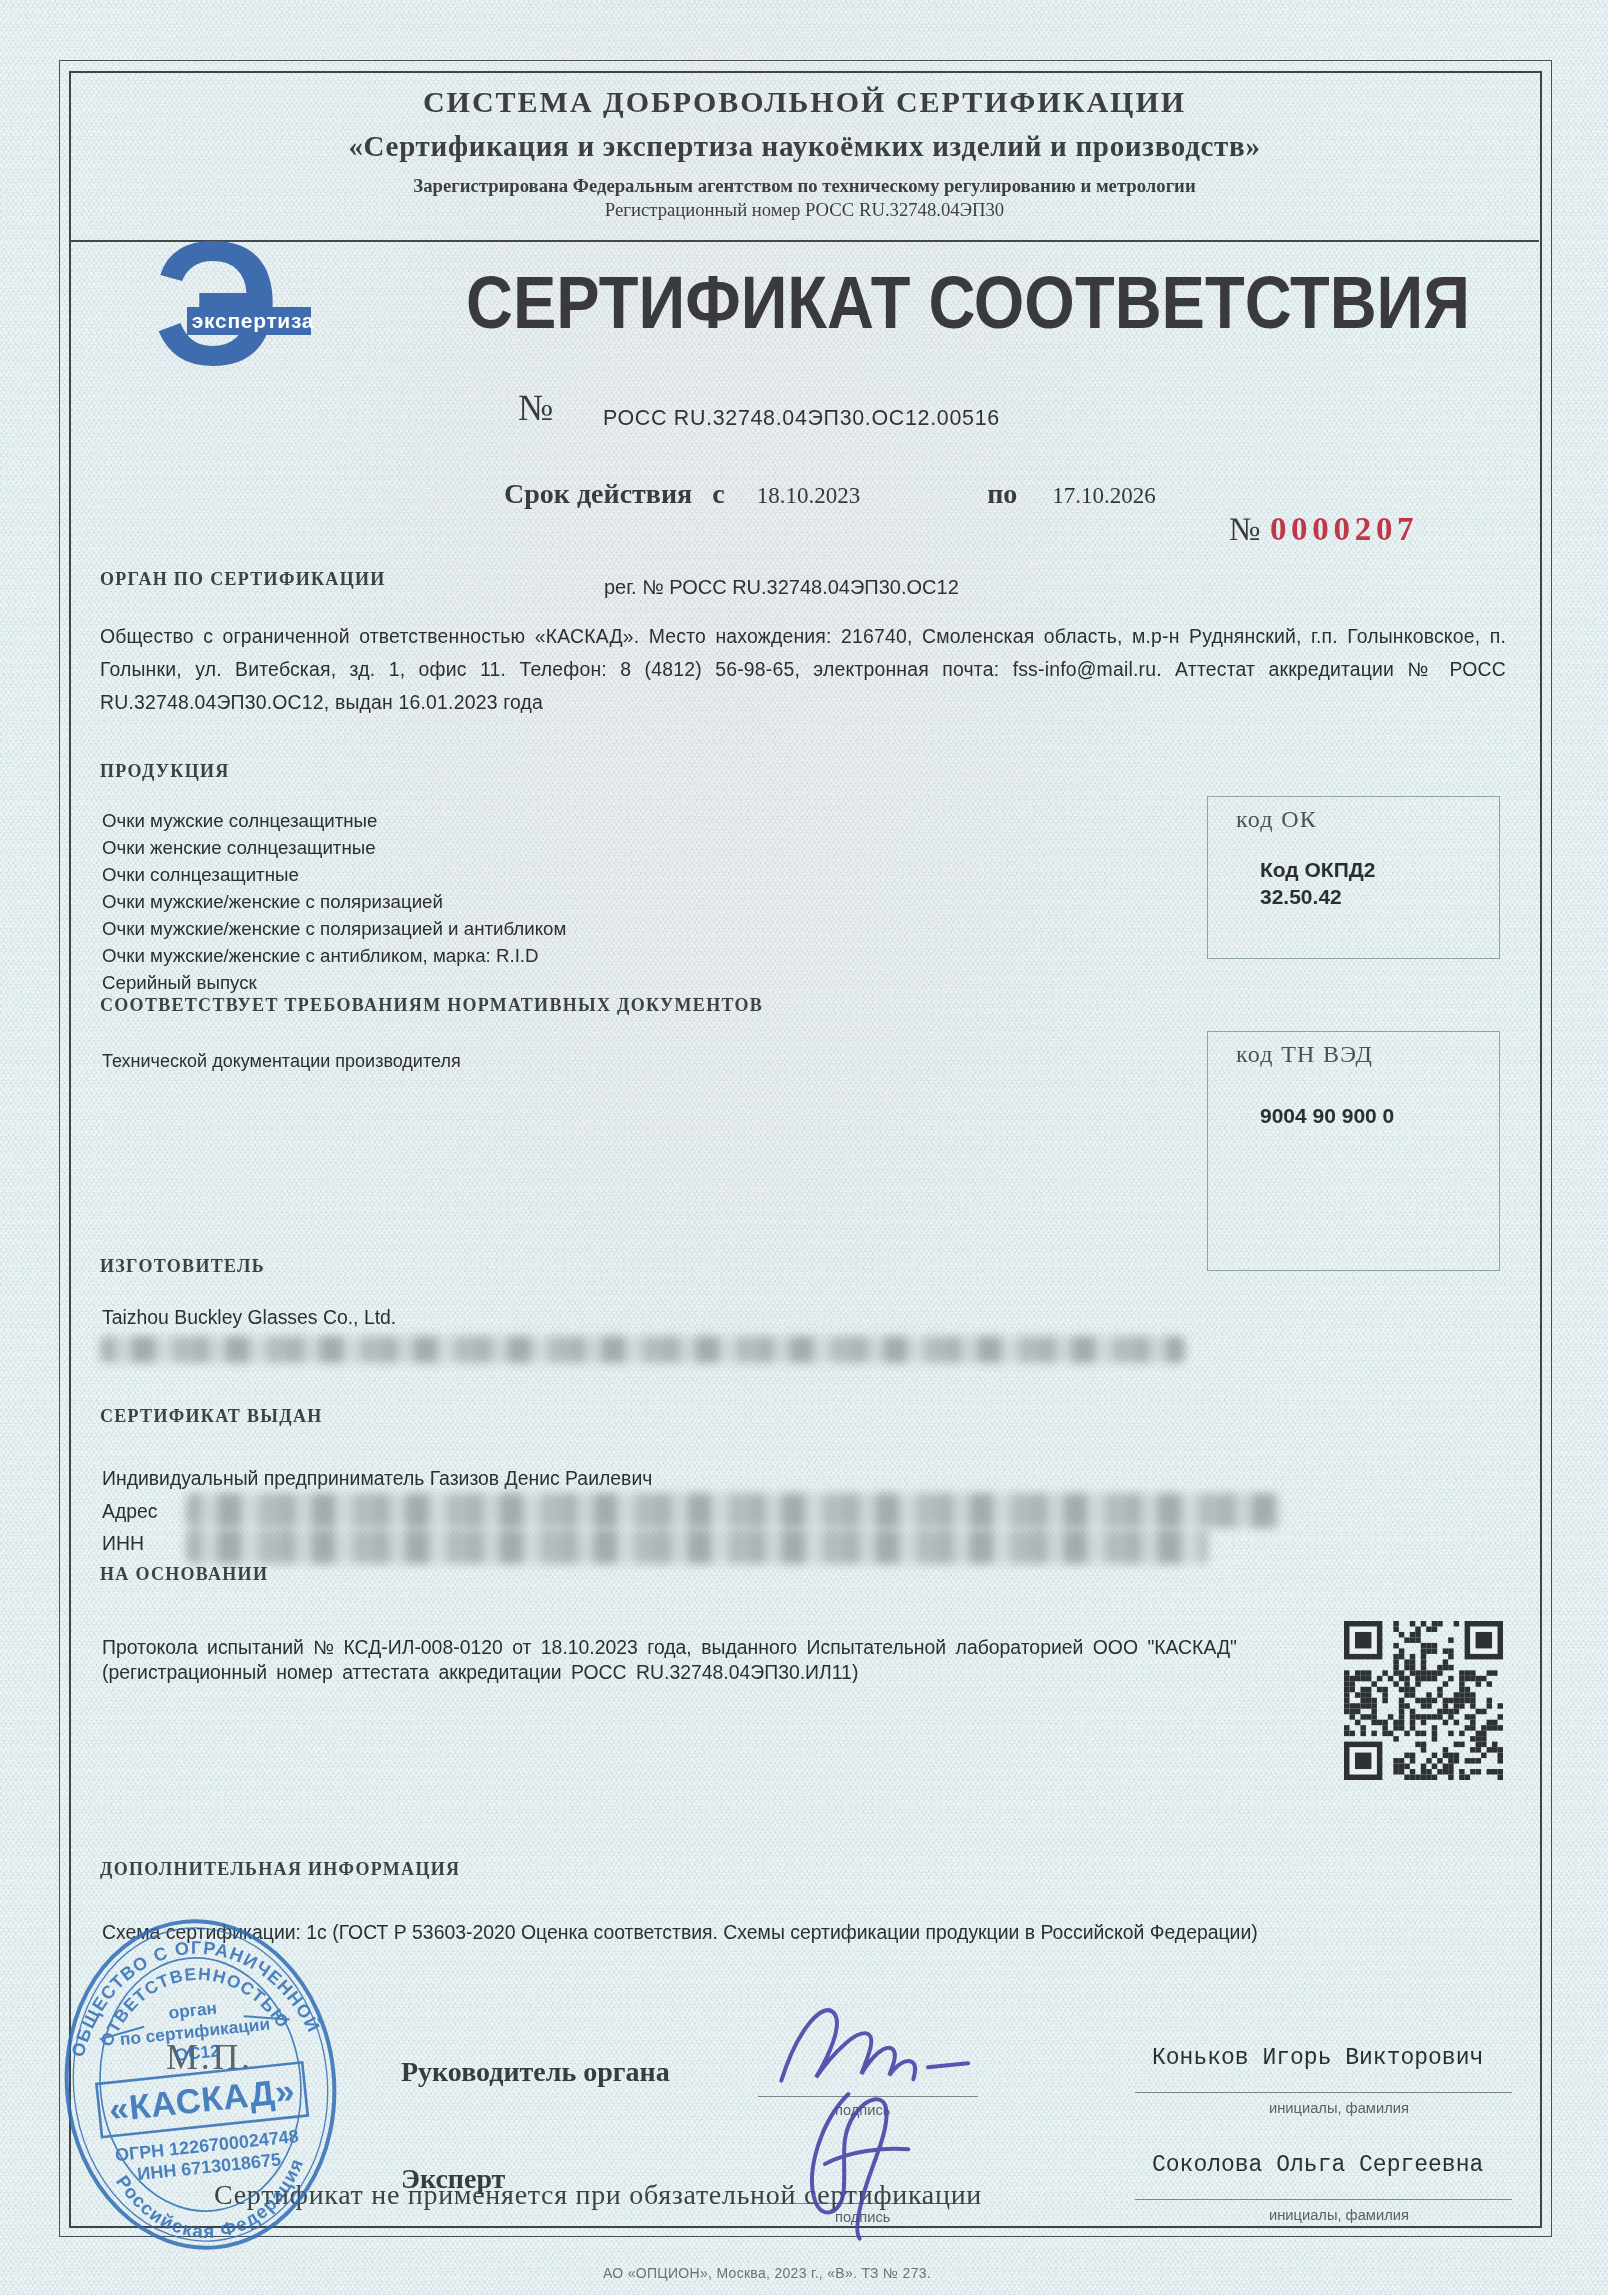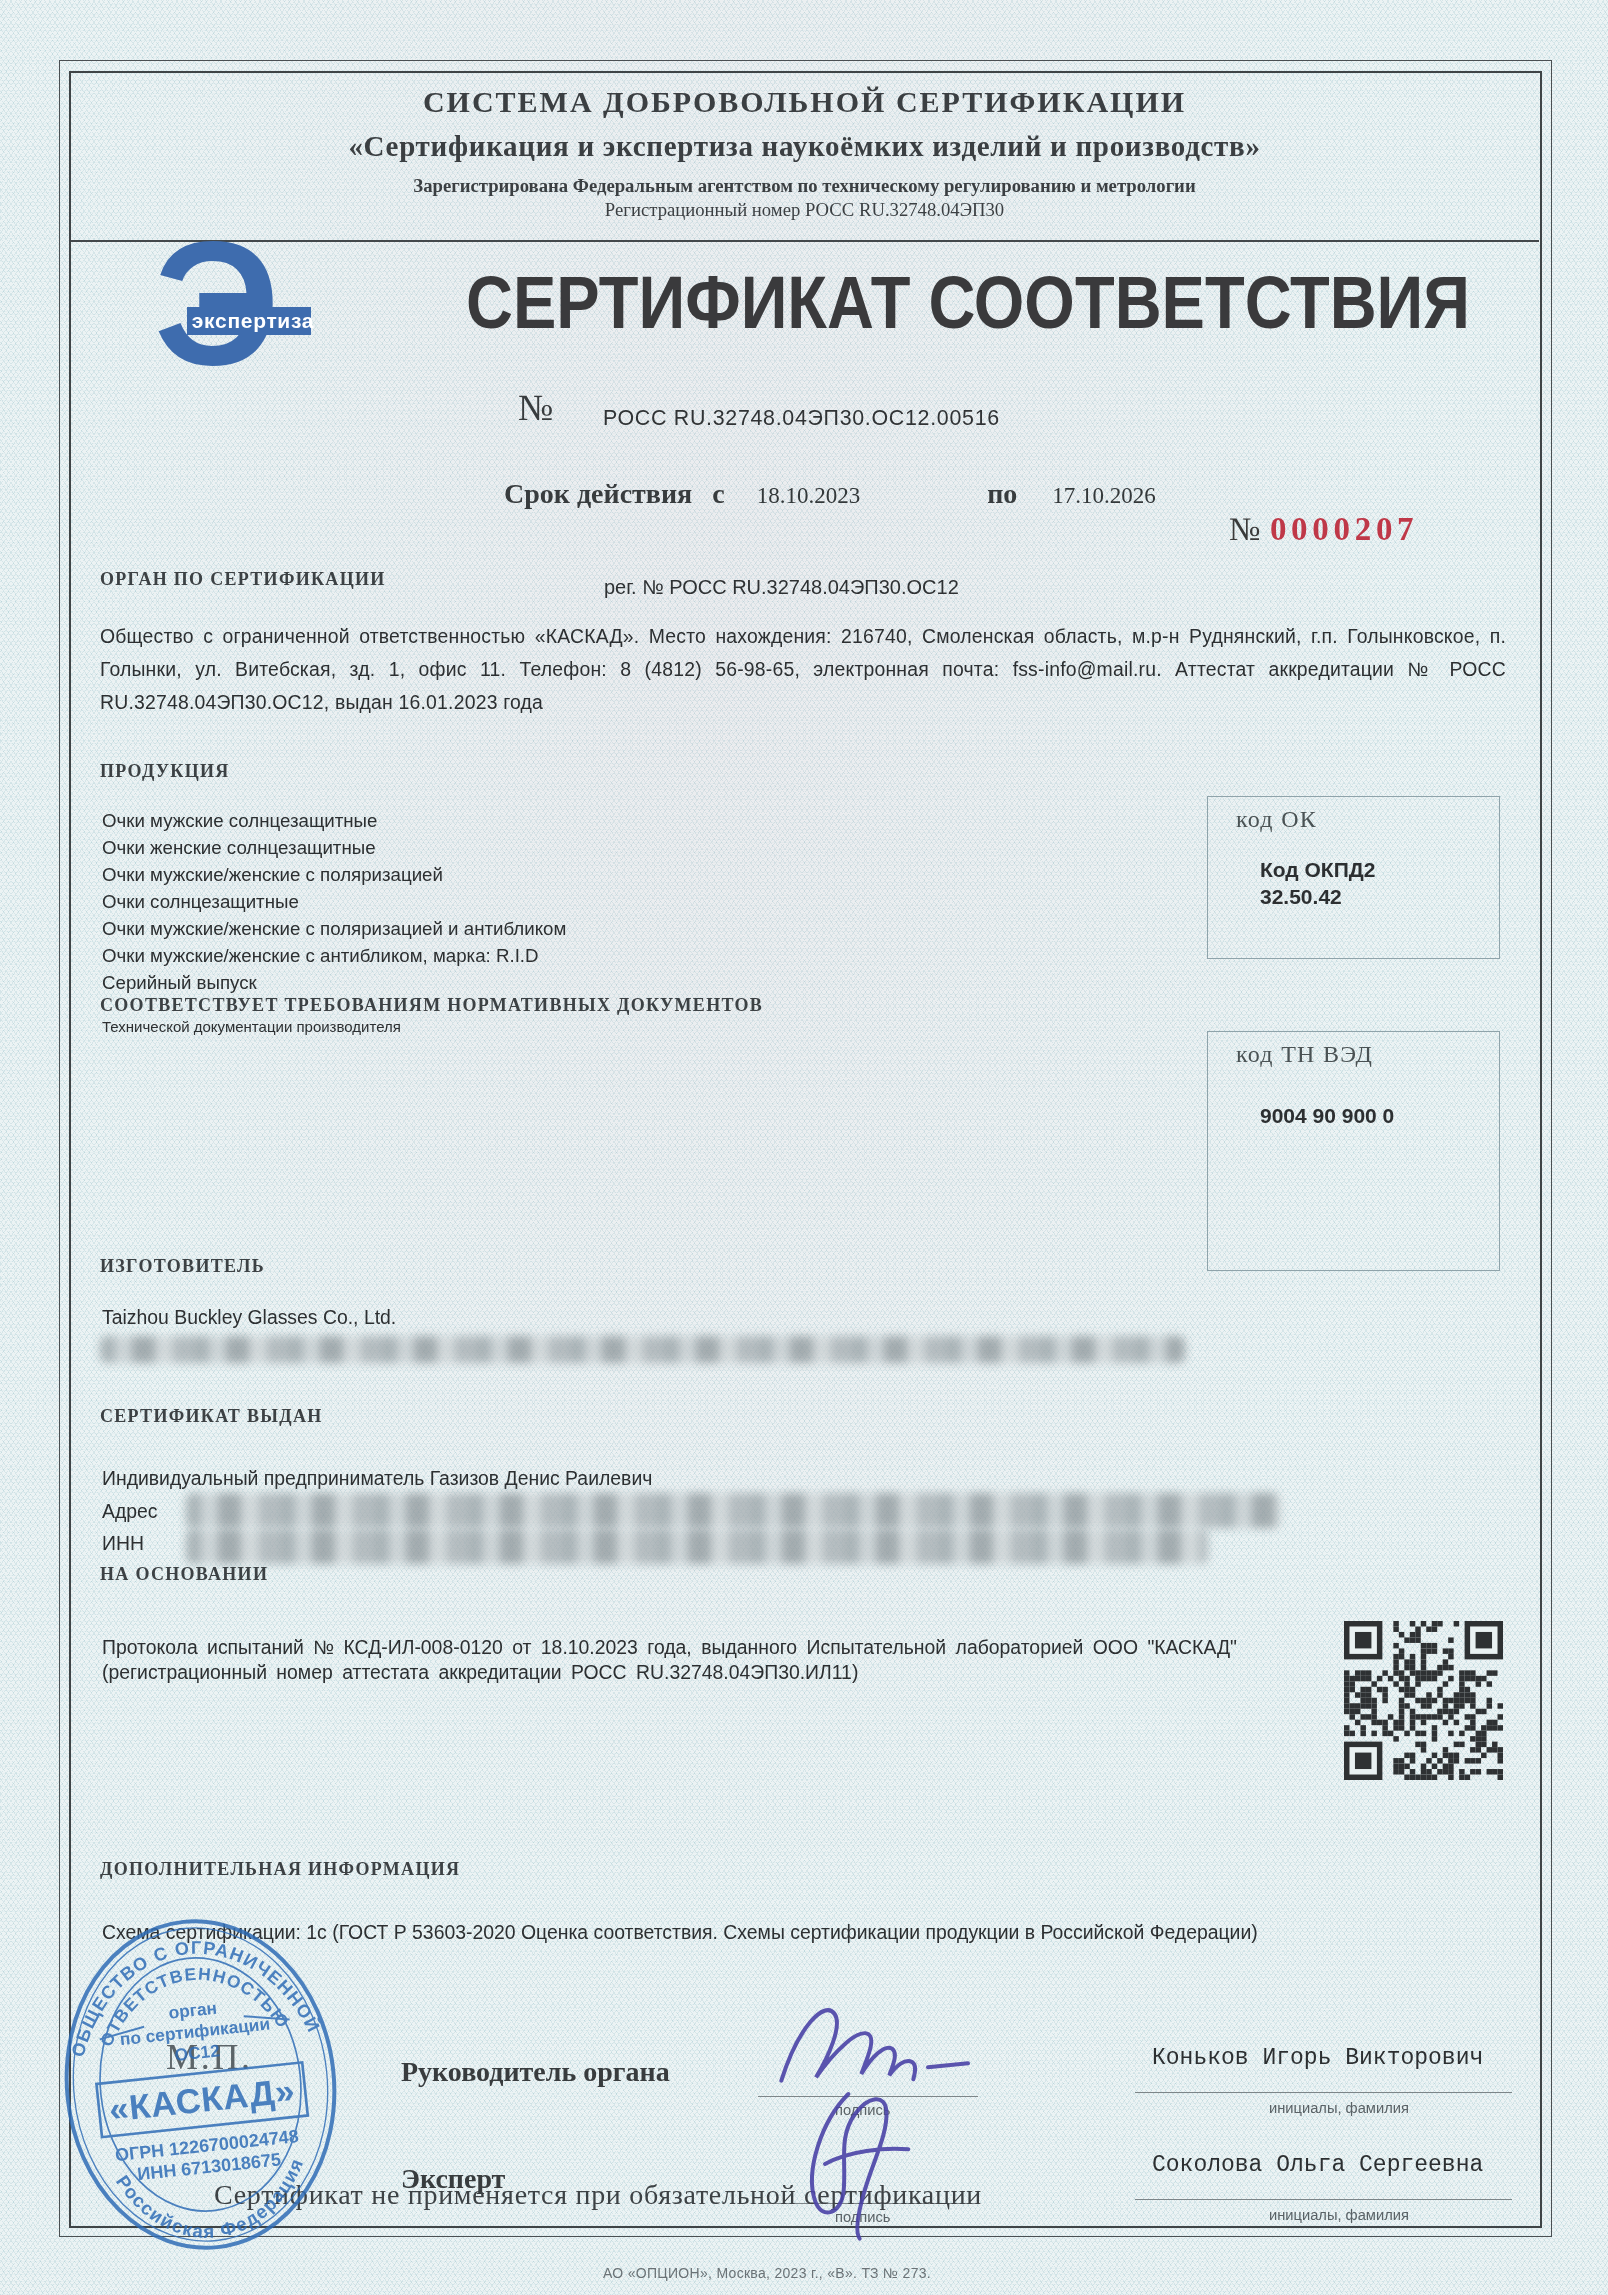--- a/index.html
+++ b/index.html
@@ -53,21 +53,21 @@
   .h-sec{font-family:"Liberation Serif",serif;font-size:18px;color:#3c4144;letter-spacing:1.3px;font-weight:600;white-space:nowrap;}
   .body-text{font-size:19.4px;line-height:33px;color:#2c2f31;letter-spacing:0.2px;}
 
   .org-head{left:100px;top:569px;}
   .org-reg{left:604px;top:576px;font-size:20px;color:#2e3133;}
   .org-par{left:100px;top:620px;width:1406px;text-align:justify;}
 
   .prod-head{left:100px;top:761px;}
   .prod-list{left:102px;top:807px;width:1082px;font-size:18.7px;line-height:27px;color:#2c2f31;}
   .conf-head{left:100px;top:995px;}
-  .conf-text{left:102px;top:1018px;font-size:15px;color:#2c2f31;}
+  .conf-text{left:102px;top:1051px;font-size:18px;color:#2c2f31;}
 
   .codebox{border:1.3px solid #8fa3aa;background:rgba(255,255,255,0.0);}
   .box-ok{left:1207px;top:796px;width:291px;height:161px;}
   .box-tnved{left:1207px;top:1031px;width:291px;height:238px;}
   .codebox .cb-label{position:absolute;left:28px;top:9.4px;font-family:"Liberation Serif",serif;font-size:24px;color:#4a5254;letter-spacing:1.3px;}
   .cb-val{position:absolute;left:52px;font-size:21px;font-weight:600;color:#2c2f31;margin-top:20px;}
 
   .man-head{left:100px;top:1256px;}
   .man-name{left:102px;top:1306px;font-size:19.4px;color:#2c2f31;}
 
@@ -134,22 +134,22 @@
   </div>
 
   <div class="abs h-sec org-head">ОРГАН ПО СЕРТИФИКАЦИИ</div>
   <div class="abs org-reg">рег. № РОСС RU.32748.04ЭП30.ОС12</div>
   <div class="abs body-text org-par">Общество с ограниченной ответственностью «КАСКАД». Место нахождения: 216740, Смоленская область, м.р-н Руднянский, г.п. Голынковское, п. Голынки, ул. Витебская, зд. 1, офис 11. Телефон: 8 (4812) 56-98-65, электронная почта: fss-info@mail.ru. Аттестат аккредитации № РОСС RU.32748.04ЭП30.ОС12, выдан 16.01.2023 года</div>
 
   <div class="abs h-sec prod-head">ПРОДУКЦИЯ</div>
   <div class="abs prod-list">
     <div>Очки мужские солнцезащитные</div>
     <div>Очки женские солнцезащитные</div>
+    <div>Очки солнцезащитные</div>
     <div>Очки мужские/женские с поляризацией</div>
-    <div>Очки солнцезащитные</div>
     <div>Очки мужские/женские с поляризацией и антибликом</div>
     <div>Очки мужские/женские с антибликом, марка: R.I.D</div>
     <div>Серийный выпуск</div>
   </div>
 
   <div class="abs codebox box-ok">
     <div class="cb-label">код ОК</div>
     <div class="cb-val" style="top:41px;">Код ОКПД2</div>
     <div class="cb-val" style="top:68px;">32.50.42</div>
   </div>

